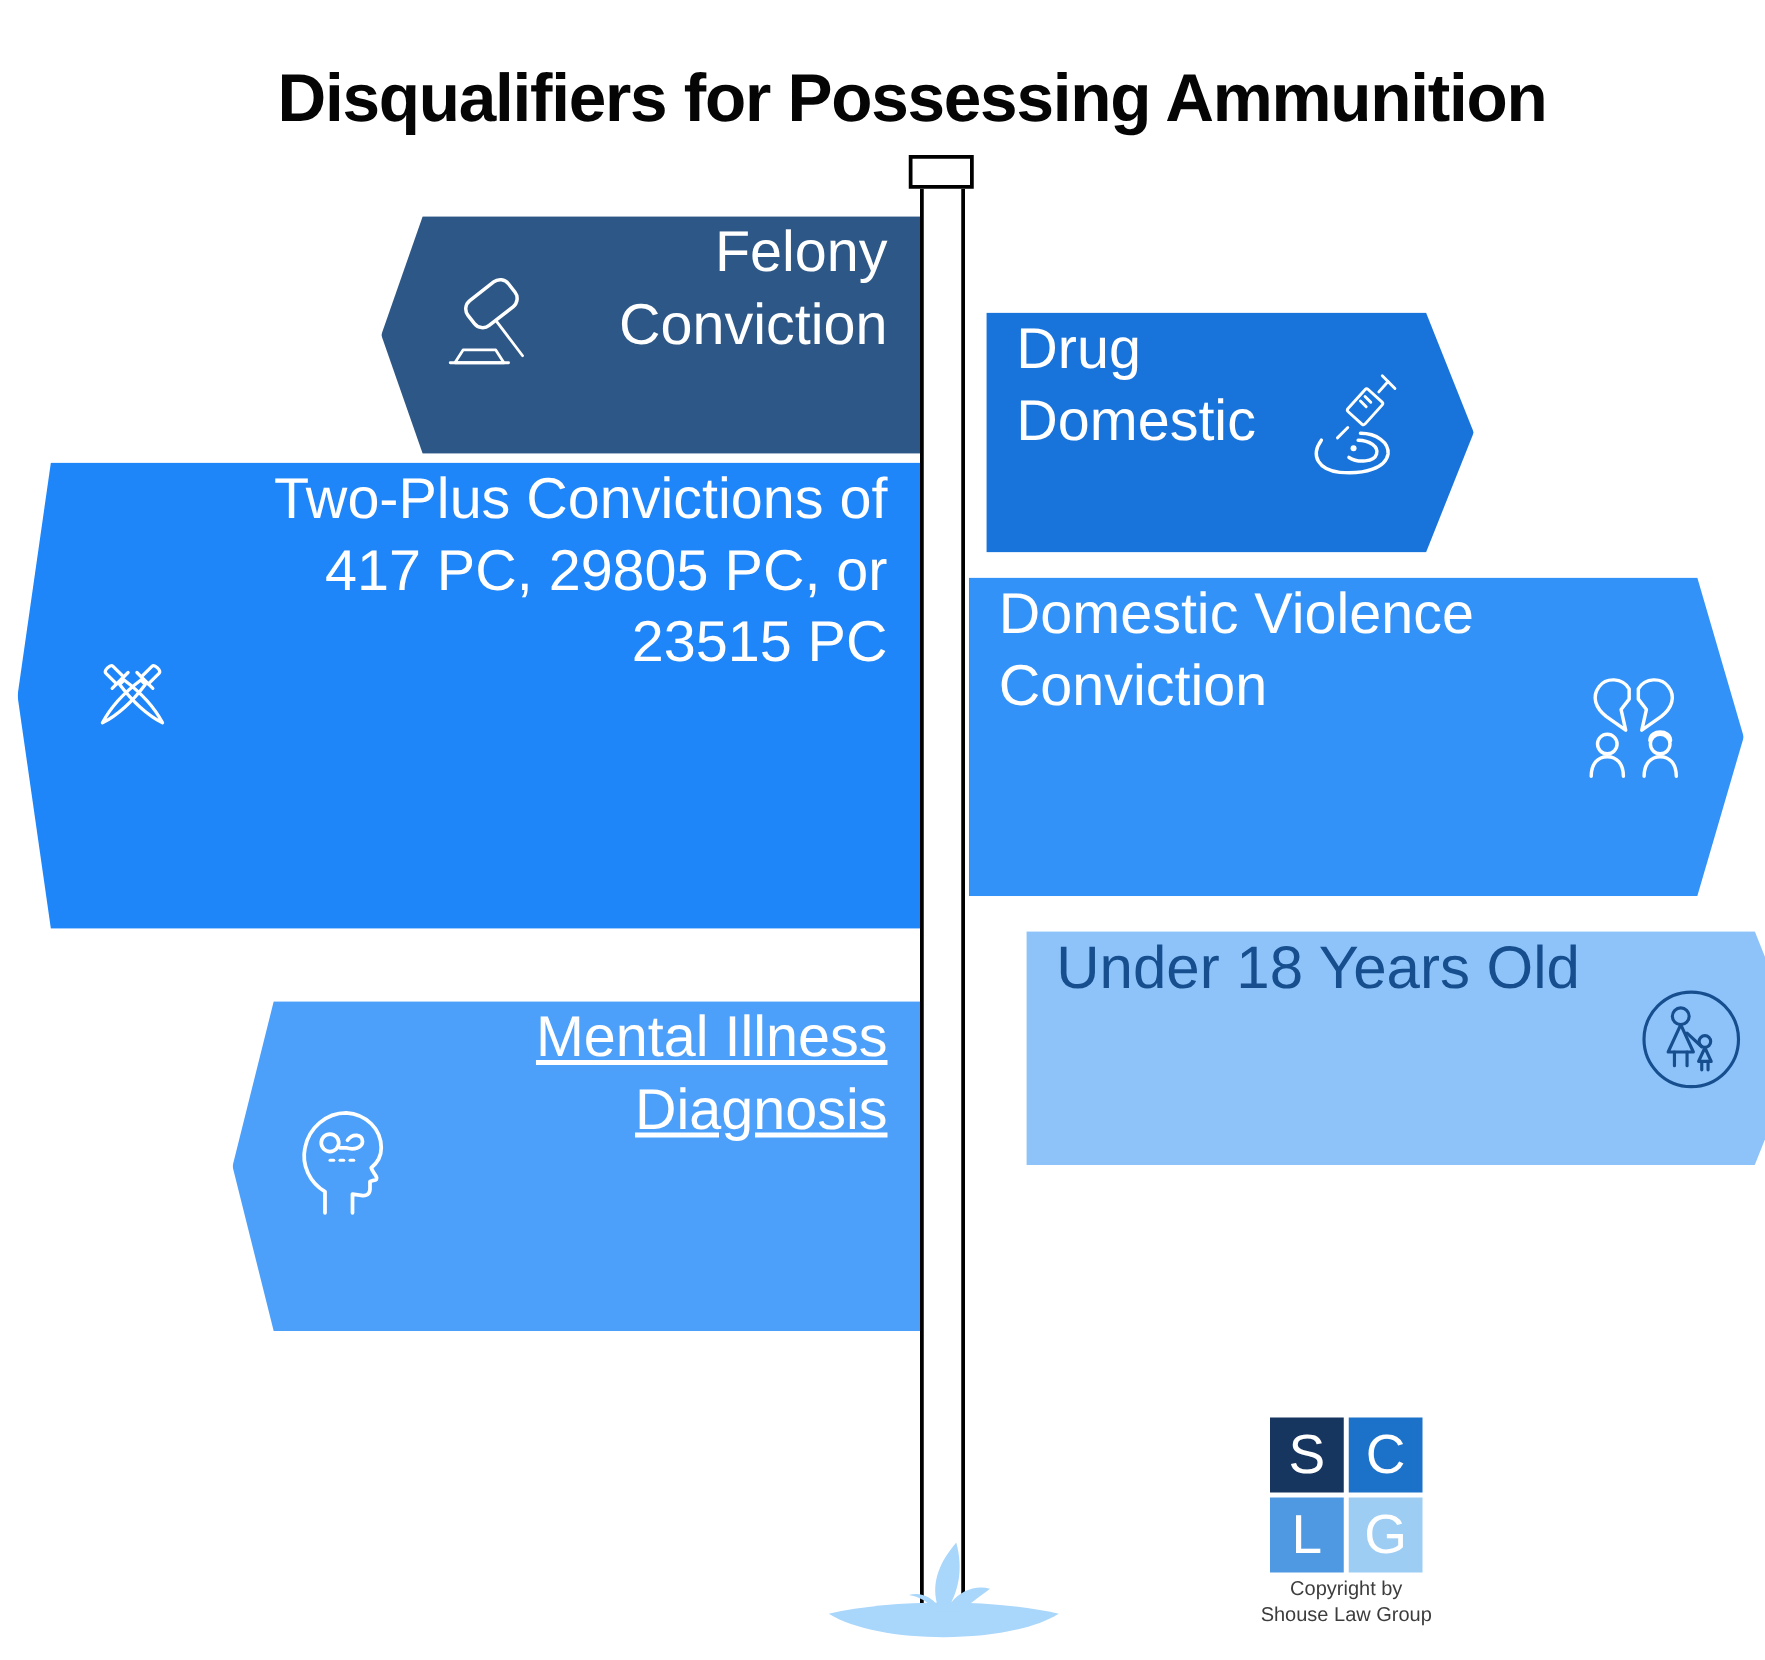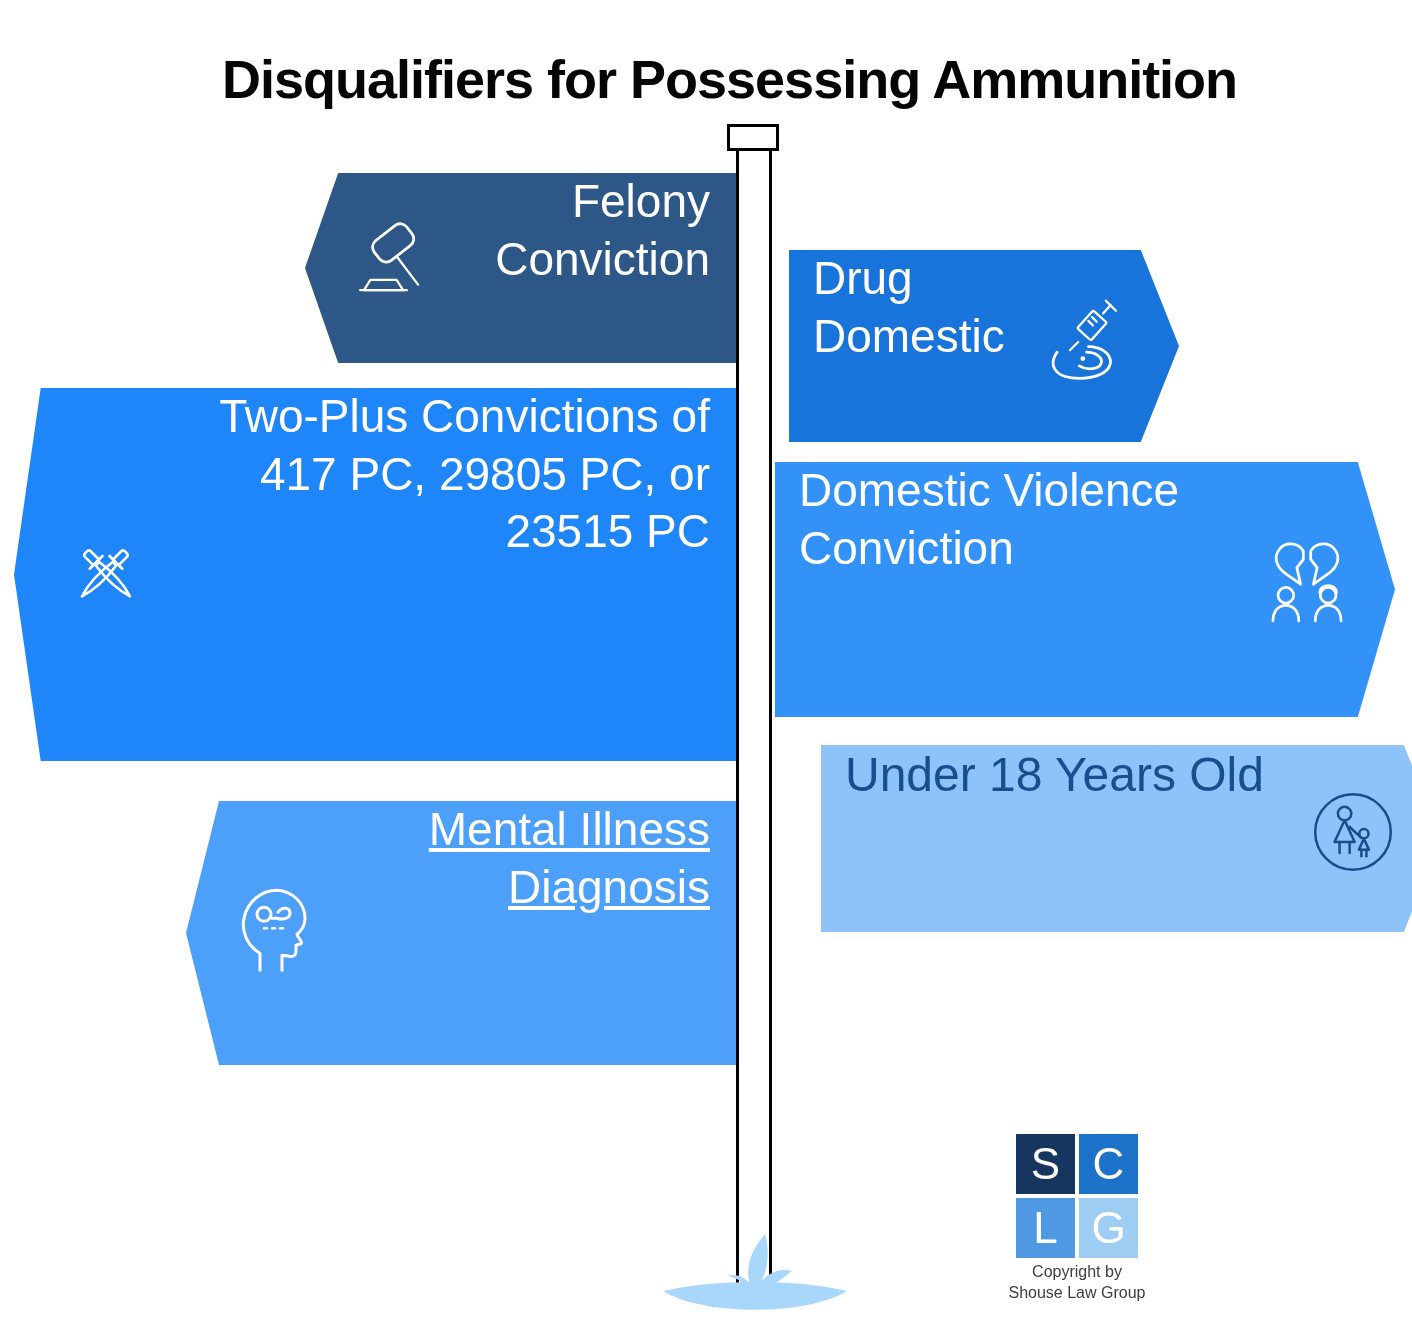--- a/index.html
+++ b/index.html
@@ -25,21 +25,21 @@
   .sign .icon{position:absolute;top:50%;transform:translateY(-50%);}
 
   #sign-felony{left:305px;top:173px;width:431px;height:190px;font-size:46px;
     padding-right:26px;clip-path:polygon(7.7% 0,100% 0,100% 100%,7.7% 100%,0 50%);}
   #sign-felony .icon{left:44px;}
 
   #sign-drug{left:775px;top:250px;width:390px;height:192px;font-size:46px;
     padding-left:24px;clip-path:polygon(0 0,90.2% 0,100% 50%,90.2% 100%,0 100%);margin-left:14px;}
   #sign-drug .icon{right:52px;}
 
-  #sign-twoplus{left:14px;top:388px;width:722px;height:373px;font-size:46px;
+  #sign-twoplus{left:14px;top:370px;width:722px;height:373px;font-size:46px;
     padding-right:26px;clip-path:polygon(3.7% 0,100% 0,100% 100%,3.7% 100%,0 50%);}
   #sign-twoplus .icon{left:42px;}
 
   #sign-dv{left:775px;top:462px;width:620px;height:255px;font-size:46px;
     padding-left:24px;clip-path:polygon(0 0,94% 0,100% 50%,94% 100%,0 100%);}
   #sign-dv .icon{right:42px;}
 
   #sign-mental{left:186px;top:801px;width:550px;height:264px;font-size:46px;
     padding-right:26px;clip-path:polygon(6% 0,100% 0,100% 100%,6% 100%,0 50%);text-decoration:underline;}
   #sign-mental .icon{left:40px;}

